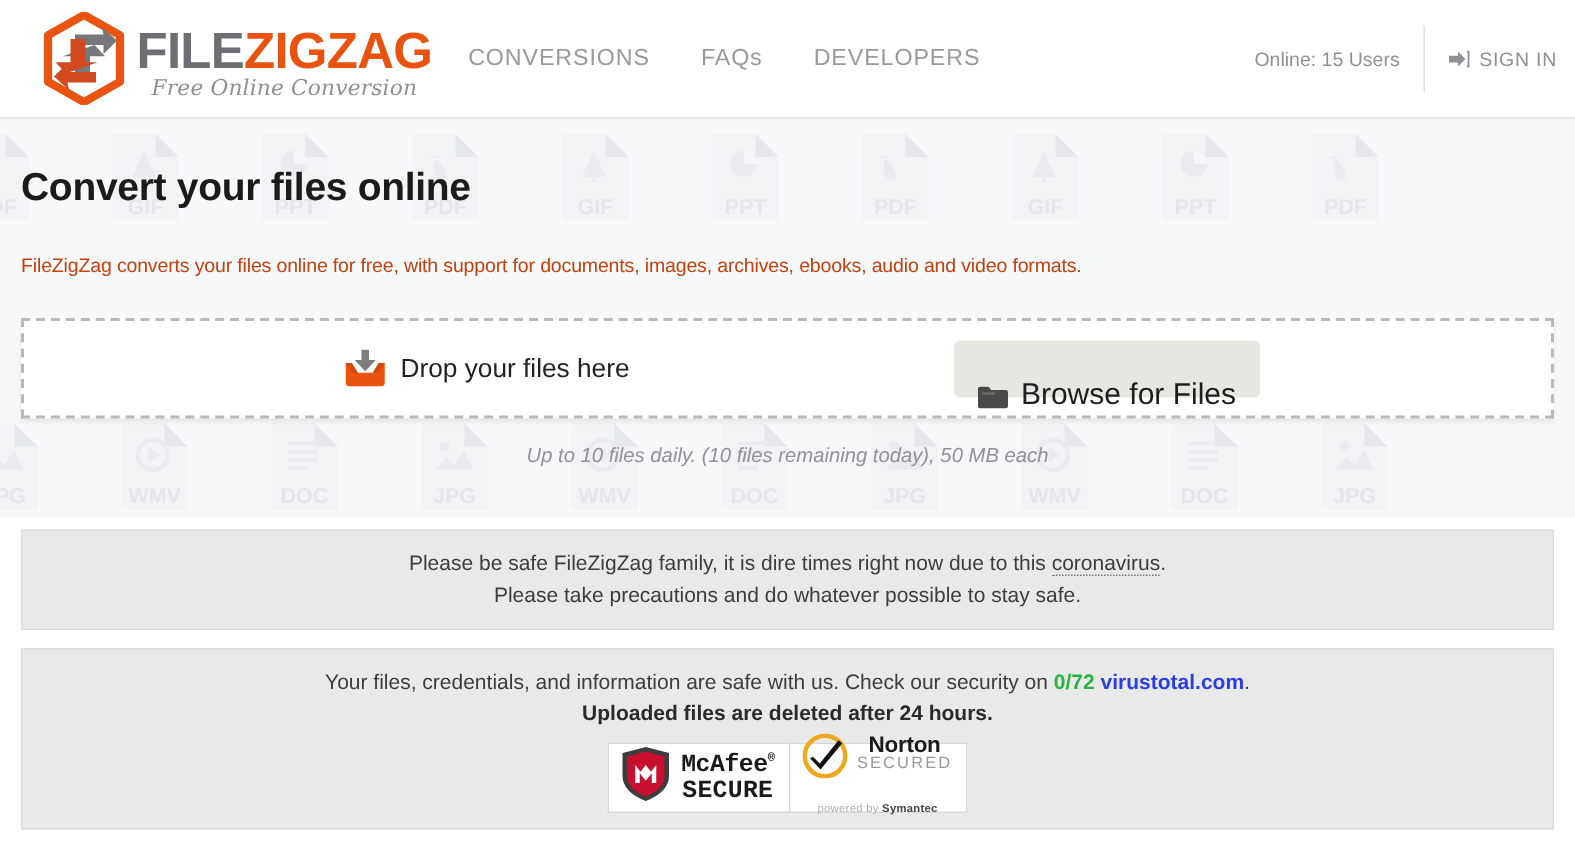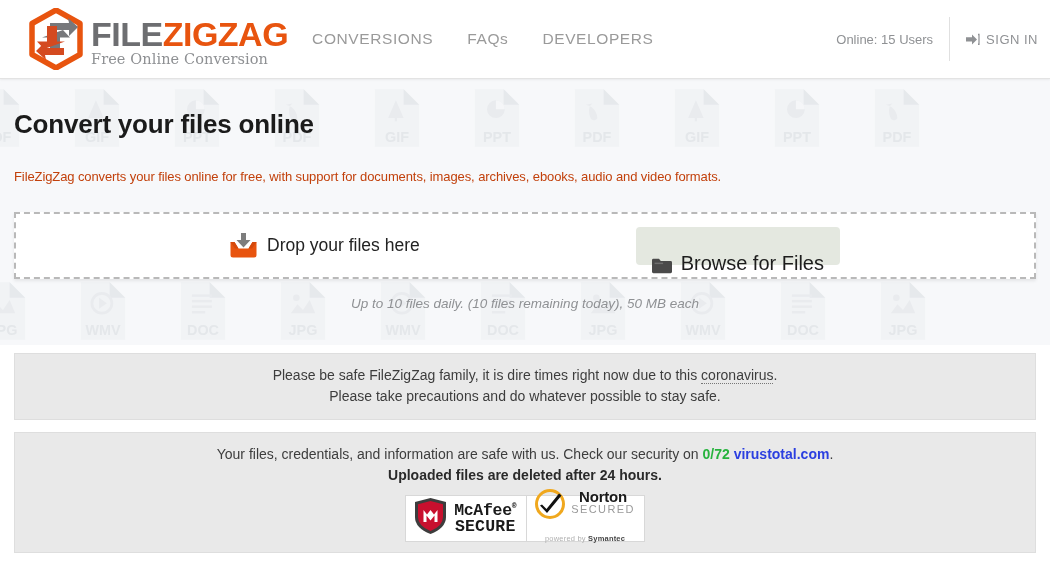--- a/index.html
+++ b/index.html
@@ -34,23 +34,24 @@
     font-size: 34px;
     font-weight: bold;
     letter-spacing: -0.5px;
     line-height: 36px;
     white-space: nowrap;
   }
   .logo-file { color: #6d6e71; }
   .logo-zigzag { color: #e8540f; }
   .logo-tagline {
     font-family: "DejaVu Serif", serif;
+    font-style: italic;
     font-size: 14.5px;
     color: #8e9093;
-    text-align: left;
+    text-align: center;
     margin-top: -1px;
     letter-spacing: 0.1px;
   }
 
   .nav {
     display: flex;
     align-items: center;
     gap: 34px;
     margin-left: 24px;
   }

